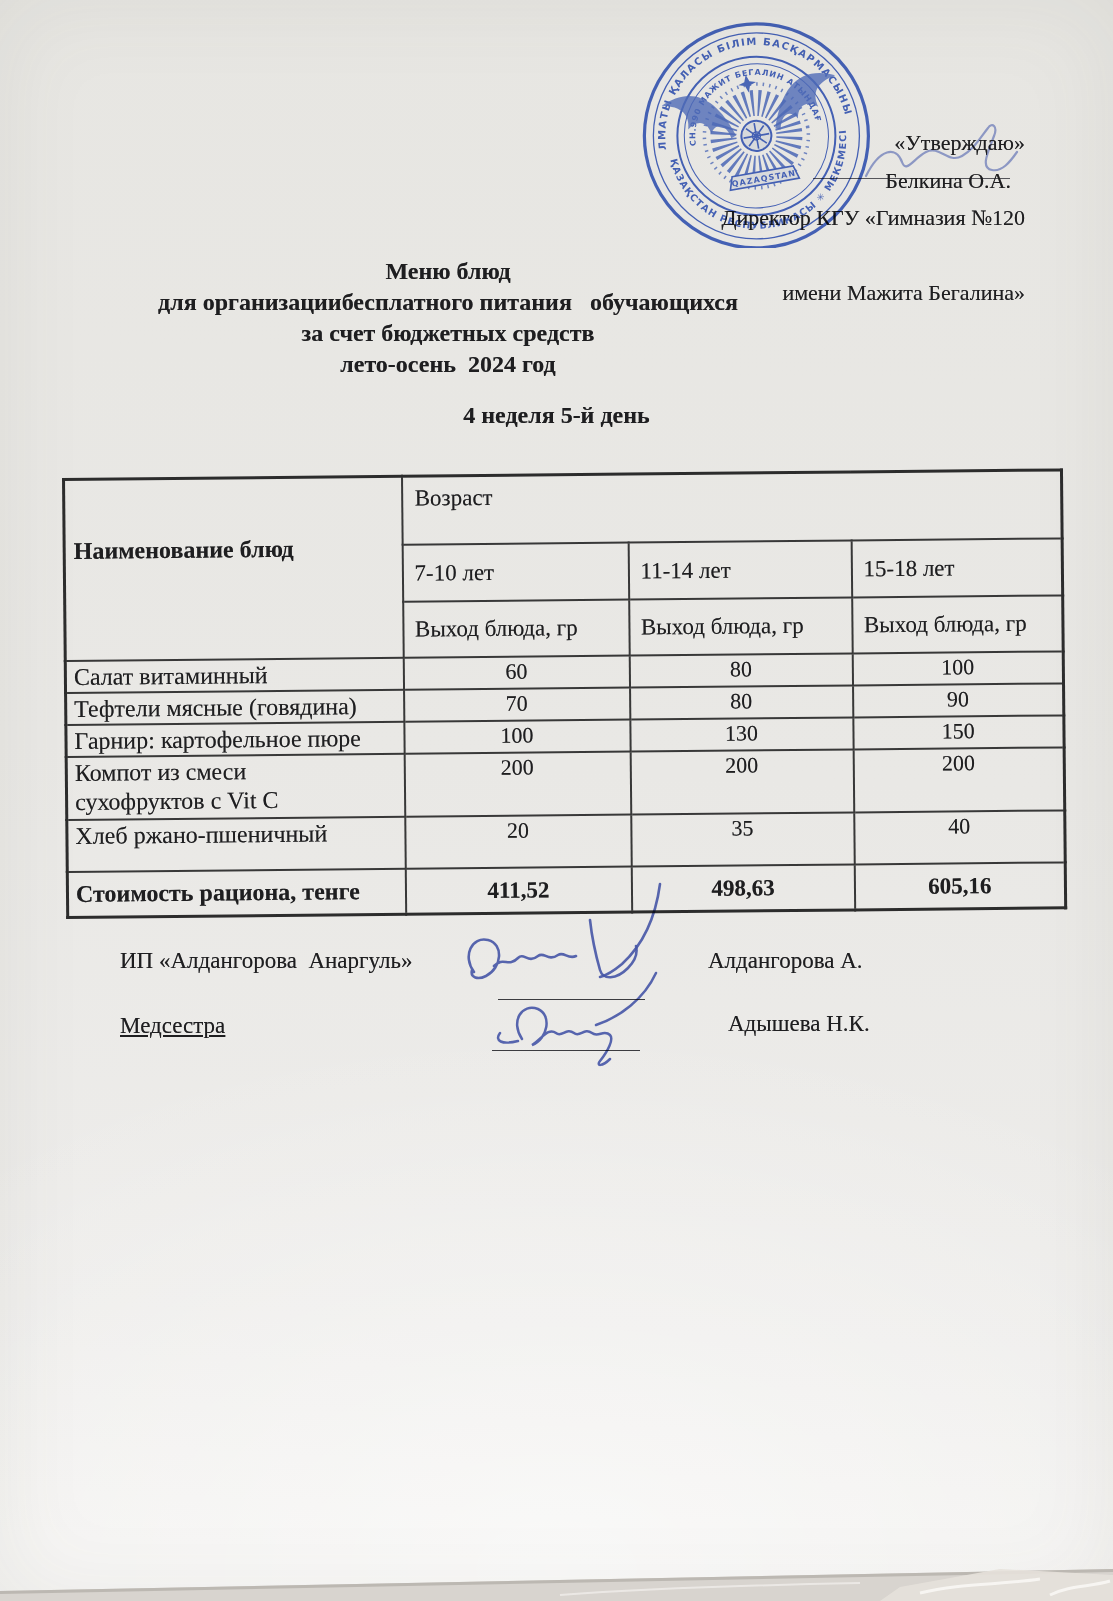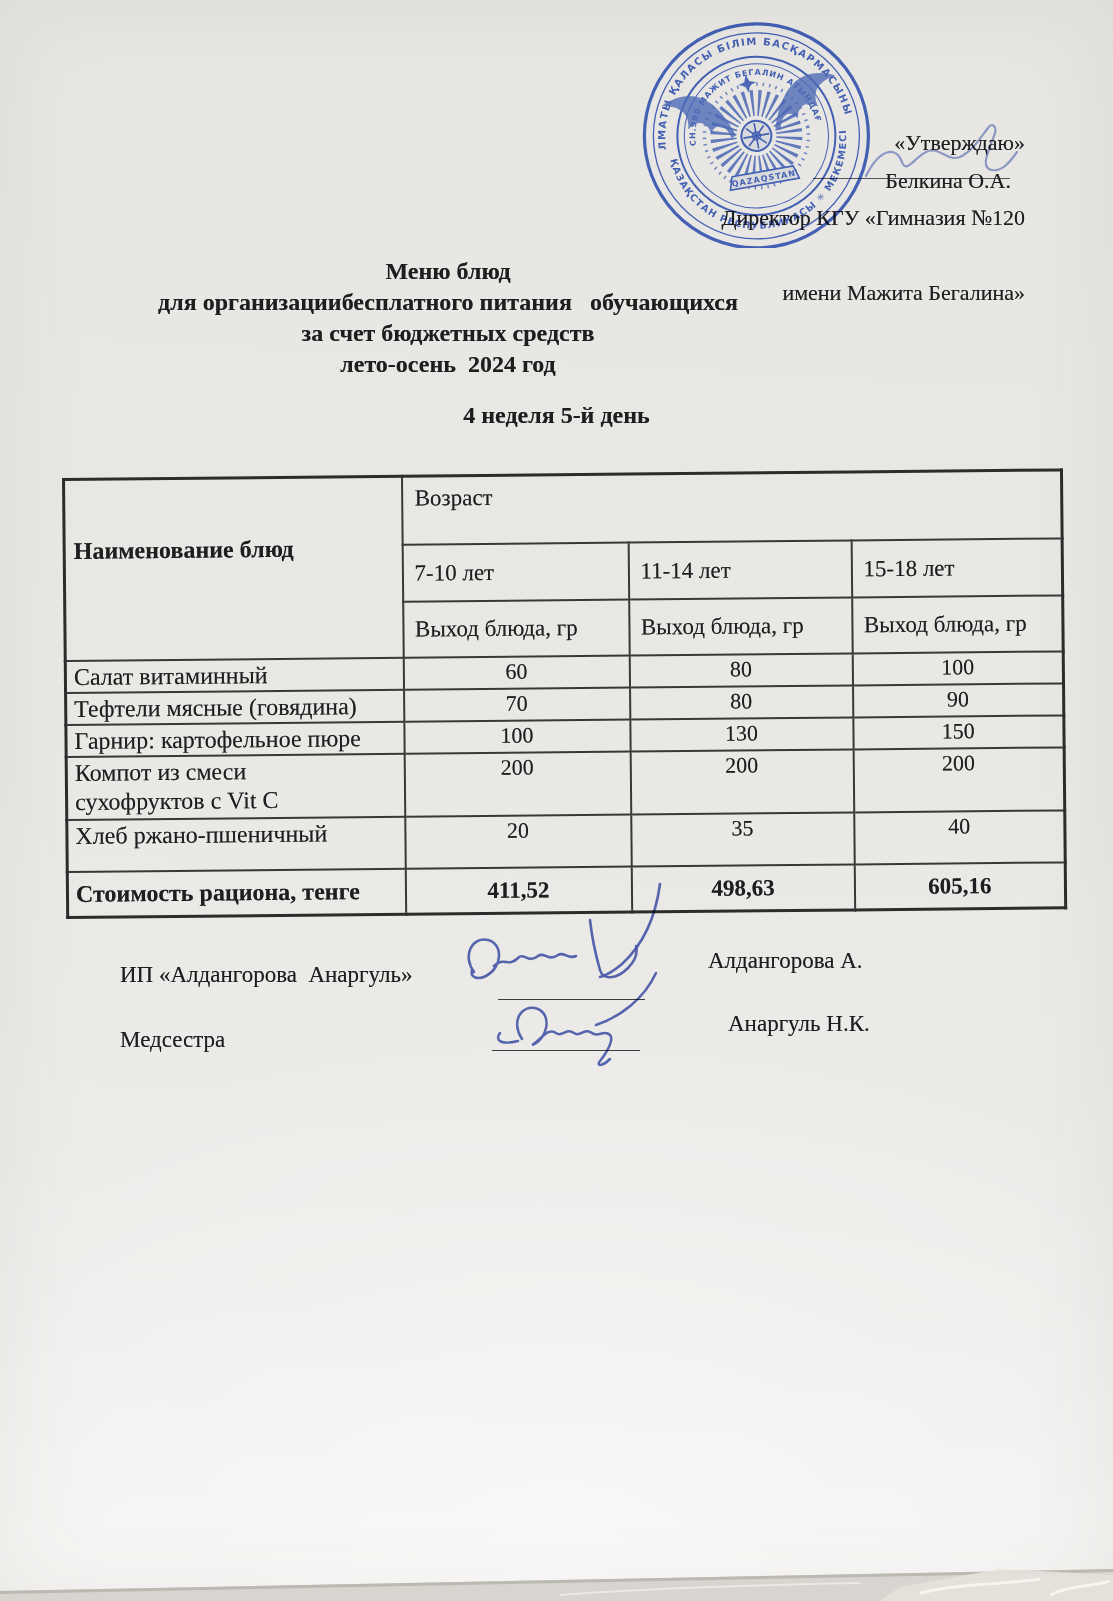--- a/index.html
+++ b/index.html
@@ -73,21 +73,21 @@
   .r-salat td{height:26px;}
   .r-teft td{height:27px;}
   .r-garnir td{height:26px;}
   .r-kompot td{height:59px;}
   .r-khleb td{height:48px;}
   .r-total td{height:41px;}
   .cell-total-name{font-weight:bold;font-size:24px;vertical-align:middle;padding-left:7px;}
   .cell-total-val{font-weight:bold;font-size:23px;vertical-align:middle;text-align:center;}
 
   
-  .sig-label{position:absolute;font-size:23px;white-space:pre-wrap;z-index:2;margin-top:14px;}
+  .sig-label{position:absolute;font-size:23px;white-space:pre-wrap;z-index:2;}
   .sig-name{position:absolute;font-size:23px;z-index:2;margin-left:28px;}
   .sig-line{position:absolute;height:0;border-bottom:1.8px solid #3c3c40;z-index:2;}
   .sig-svg{position:absolute;z-index:4;mix-blend-mode:multiply;}
 
   
   .photo-bottom{position:absolute;left:0;bottom:0;width:1113px;height:46px;z-index:5;}
 </style>
 </head>
 <body>
 
@@ -212,23 +212,23 @@
         <td class="cell-total-val">498,63</td>
         <td class="cell-total-val">605,16</td>
       </tr>
     </tbody>
   </table>
 
   <div class="sig-label scan-text" style="left:120px;top:948px;">ИП «Алдангорова  Анаргуль»</div>
   <div class="sig-line" style="left:498px;top:999px;width:147px;"></div>
   <div class="sig-name scan-text" style="left:680px;top:948px;">Алдангорова А.</div>
 
-  <div class="sig-label scan-text" style="left:120px;top:1013px;">Медсестра</div>
+  <div class="sig-label scan-text" style="left:120px;top:1013px;text-decoration:underline;">Медсестра</div>
   <div class="sig-line" style="left:492px;top:1050px;width:148px;"></div>
-  <div class="sig-name scan-text" style="left:700px;top:1011px;">Анаргуль Н.К.</div>
+  <div class="sig-name scan-text" style="left:700px;top:1011px;">Адышева Н.К.</div>
 
   <svg class="sig-svg" style="left:450px;top:872px;" width="230" height="135" viewBox="0 0 230 135">
     <path d="M 210 12 C 206 42, 196 70, 172 92 C 166 97, 158 103, 150 105" fill="none" stroke="#4b5db8" stroke-width="2.6" stroke-linecap="round" opacity=".9"></path>
     <path d="M 24 100 C 12 84, 22 64, 38 68 C 54 72, 52 96, 36 104 C 28 108, 20 106, 22 98 M 44 94 C 54 84, 58 96, 68 86 C 74 80, 78 92, 88 84 C 94 79, 98 90, 108 83 C 114 79, 118 88, 126 84 M 140 48 C 142 66, 146 84, 150 98 C 153 108, 166 108, 178 96 C 184 90, 188 82, 186 74" fill="none" stroke="#4b5db8" stroke-width="2.6" stroke-linecap="round" opacity=".9"></path>
   </svg>
 
   <svg class="sig-svg" style="left:478px;top:965px;" width="185" height="110" viewBox="0 0 185 110">
     <path d="M 178 8 C 166 34, 142 52, 118 60 M 40 76 C 24 80, 16 76, 22 68 M 44 74 C 32 56, 44 38, 60 44 C 74 50, 70 74, 54 80 C 64 74, 70 62, 78 68 C 84 73, 88 62, 96 68 C 102 73, 106 62, 114 68 C 120 73, 126 64, 132 70 C 136 74, 130 86, 122 96 C 118 101, 124 102, 132 94" fill="none" stroke="#4b5db8" stroke-width="2.5" stroke-linecap="round" opacity=".9"></path>
   </svg>
 

